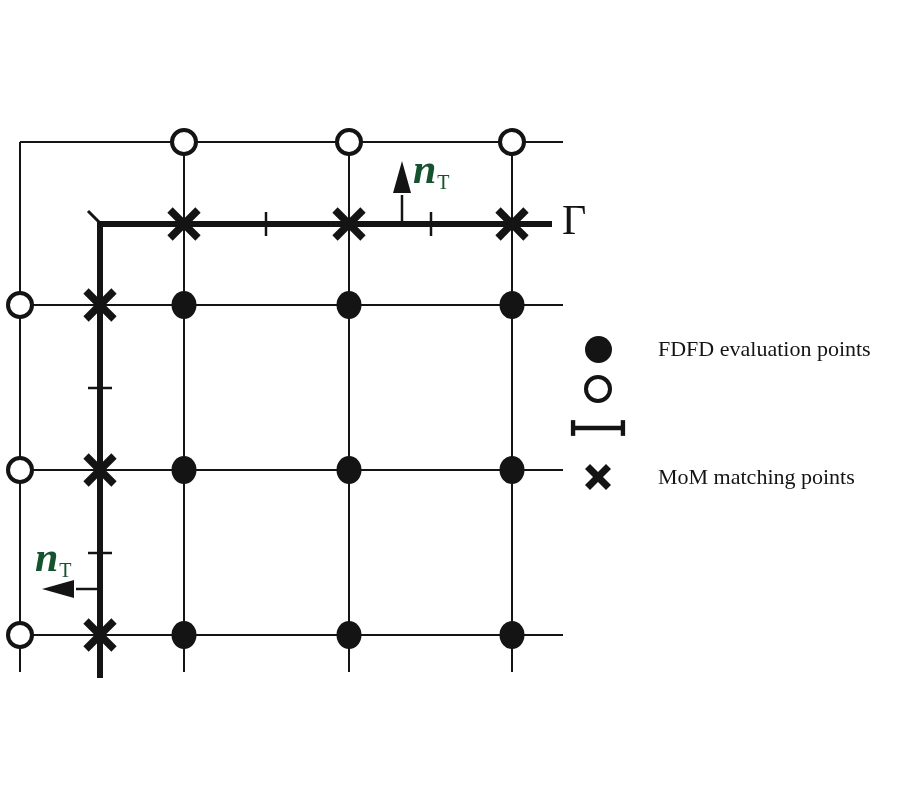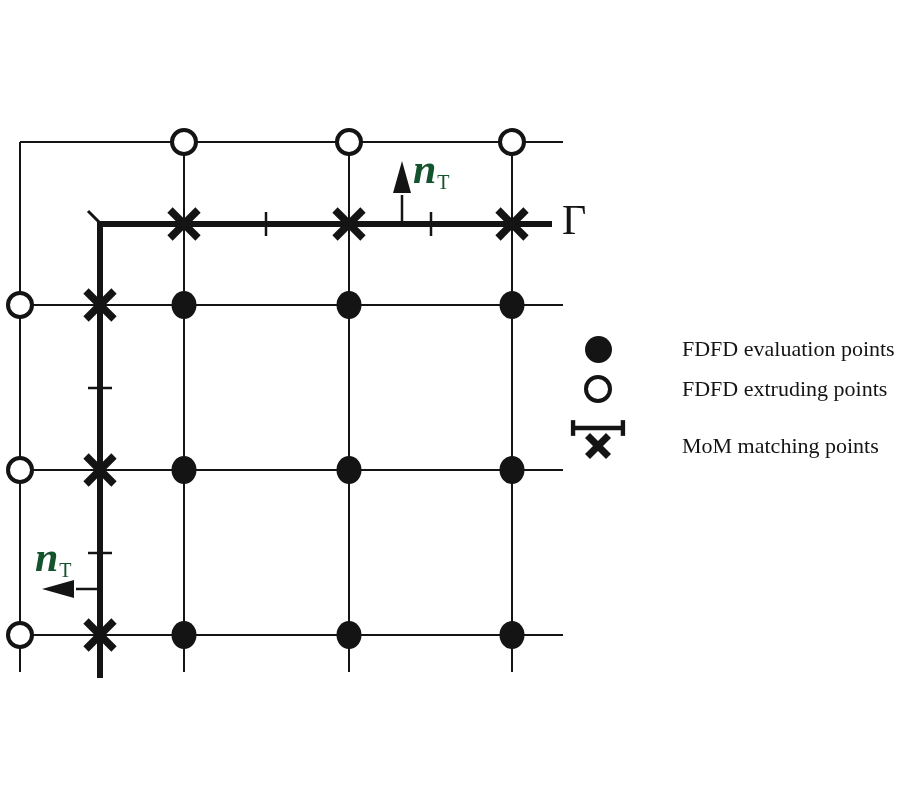--- a/index.html
+++ b/index.html
@@ -12,21 +12,21 @@
                  font-size:42px; line-height:1; color:#141414; }
 
   .nt { position:absolute; line-height:1; white-space:nowrap; color:#14532d; }
   .nt-main { font-style:italic; font-weight:bold; font-size:42px; }
   .nt-sub  { font-size:20px; position:relative; top:6px; margin-left:1px; }
   #nt-top  { left:413px; top:148px; }
   #nt-left { left:35px;  top:536px; }
 
   .legend { position:absolute; left:0; top:0; }
   .legend-row { position:absolute; left:570px; height:28px;
-                display:flex; align-items:center;gap:24px; }
+                display:flex; align-items:center; }
   .legend-symbol { width:56px; height:28px; display:flex;
                    align-items:center; justify-content:center; flex:0 0 56px; }
   .legend-label { margin-left:32px; font-size:22px; line-height:1;
                   white-space:nowrap; color:#141414; }
   .sym-filled-circle { width:27px; height:27px; border-radius:50%; background:#141414; }
   .sym-open-circle   { width:28px; height:28px; border-radius:50%;
                        border:4px solid #141414; box-sizing:border-box; background:#ffffff; }
 </style>
 </head>
 <body>
@@ -110,34 +110,33 @@
       <span class="legend-symbol">
         <span class="sym-filled-circle"></span>
       </span>
       <span class="legend-label">FDFD evaluation points</span>
     </div>
 
     <div class="legend-row" id="legend-row-1" style="top: 375px;">
       <span class="legend-symbol">
         <span class="sym-open-circle"></span>
       </span>
-      <span class="legend-label">FDFD extruding points</span>
     </div>
 
     <div class="legend-row" id="legend-row-2" style="top: 414px;">
       <span class="legend-symbol">
         <svg width="64" height="20" viewBox="0 0 64 20">
           <line x1="2" y1="10" x2="62" y2="10" stroke="#141414" stroke-width="5"></line>
           <line x1="3.5" y1="1" x2="3.5" y2="19" stroke="#141414" stroke-width="5"></line>
           <line x1="60.5" y1="1" x2="60.5" y2="19" stroke="#141414" stroke-width="5"></line>
         </svg>
       </span>
     </div>
 
-    <div class="legend-row" id="legend-row-3" style="top: 432px;">
+    <div class="legend-row" id="legend-row-3" style="top: 463px;">
       <span class="legend-symbol">
         <svg width="28" height="28" viewBox="0 0 28 28">
           <line x1="3.5" y1="3.5" x2="24.5" y2="24.5" stroke="#141414" stroke-width="7"></line>
           <line x1="3.5" y1="24.5" x2="24.5" y2="3.5" stroke="#141414" stroke-width="7"></line>
         </svg>
       </span>
       <span class="legend-label">MoM matching points</span>
     </div>
 
   </div>

